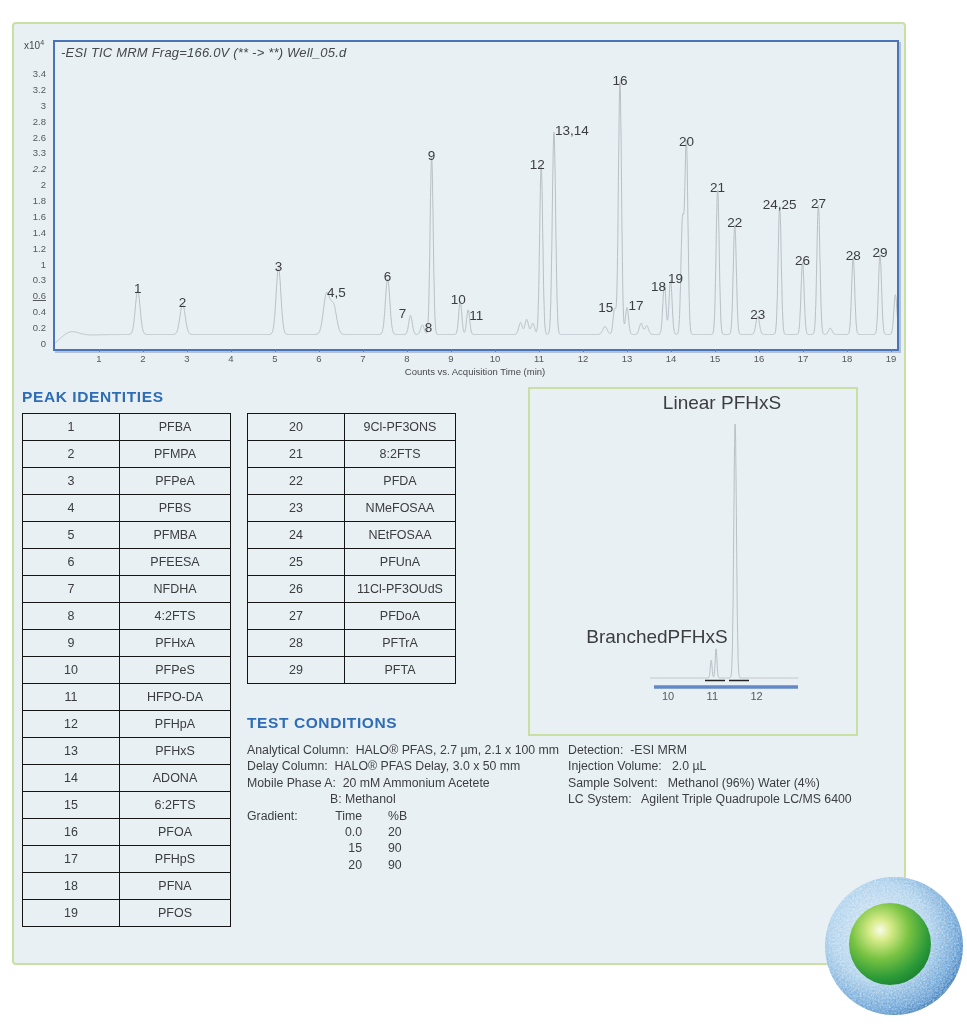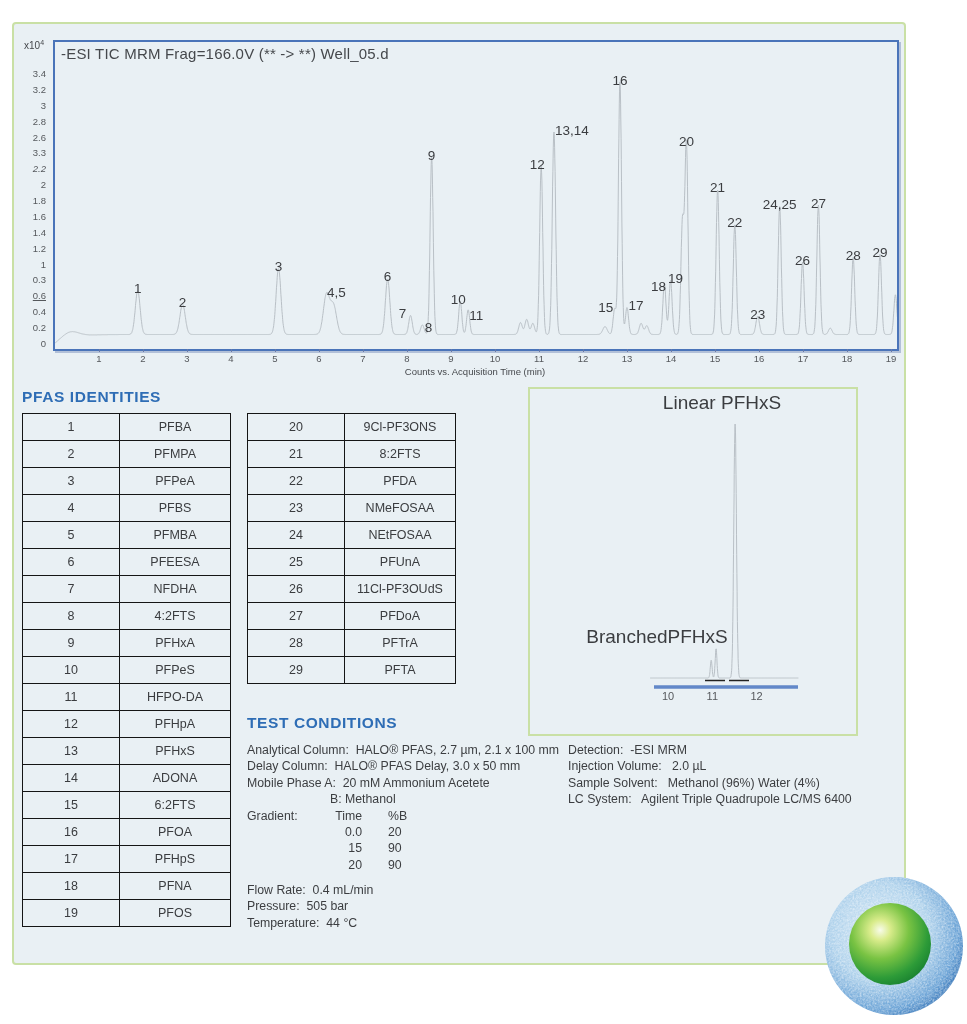--- a/index.html
+++ b/index.html
@@ -3,21 +3,21 @@
 <meta charset="utf-8">
 <style>
   html,body{margin:0;padding:0;background:#ffffff;font-family:"Liberation Sans",sans-serif;}
   #canvas{position:relative;width:967px;height:1024px;background:#ffffff;overflow:hidden;}
   .page{position:absolute;left:12px;top:22px;width:890px;height:939px;
         background:var(--pagebg,#e9f0f4);border:2px solid var(--pageborder,#c9e0a5);border-radius:4px;}
   
   .plot-panel{position:absolute;left:53px;top:40px;width:842px;height:307px;
         border:2px solid var(--panelborder,#4a74b9);box-shadow:2px 2px 0 rgba(76,104,164,.35);
         background:#e9f0f4;}
-  .plot-title{position:absolute;left:61px;top:45px;font-size:15px;color:#45484c;letter-spacing:.2px;}
+  .plot-title{position:absolute;left:61px;top:45px;font-size:13px;color:#45484c;letter-spacing:.2px;font-style:italic;}
   .ylab{position:absolute;left:24px;top:39px;font-size:10px;color:#45484c;}
   .ylab sup{font-size:7px;}
   .ytick{position:absolute;width:24px;text-align:right;font-size:9.5px;color:#55585c;}
   .xtick{position:absolute;width:24px;text-align:center;font-size:9.5px;color:#55585c;top:353px;}
   .xtickmark{position:absolute;width:1px;height:3px;background:#6b7ba8;top:349px;}
   .xcaption{position:absolute;left:53px;top:366px;width:844px;text-align:center;font-size:9.5px;color:#45484c;}
   .peaklabel{position:absolute;transform:translateX(-50%);font-size:13.5px;color:#3b3d40;white-space:nowrap;}
   svg{display:block;}
   
   .heading{position:absolute;color:var(--accent,#2e6db5);font-size:15.5px;letter-spacing:.6px;font-weight:bold;}
@@ -137,21 +137,21 @@
       <div class="peaklabel" style="left: 717.64px; top: 180.492px;">21</div>
       <div class="peaklabel" style="left: 734.8px; top: 215.428px;">22</div>
       <div class="peaklabel" style="left: 757.68px; top: 306.738px;">23</div>
       <div class="peaklabel" style="left: 779.68px; top: 197.166px; text-align: center;">24,25</div>
       <div class="peaklabel" style="left: 802.56px; top: 252.746px;">26</div>
       <div class="peaklabel" style="left: 818.4px; top: 195.578px;">27</div>
       <div class="peaklabel" style="left: 853.16px; top: 247.982px;">28</div>
       <div class="peaklabel" style="left: 880px; top: 244.806px;">29</div>
     </div>
 
-  <div class="heading" style="left:22px;top:388px;">PFAS IDENTITIES</div>
+  <div class="heading" style="left:22px;top:388px;">PEAK IDENTITIES</div>
   <table class="peaks" style="left:22px;top:413px;">
       <tbody id="tbl-left">
         <tr>
           <td class="numcol">1</td>
           <td class="namecol">PFBA</td>
         </tr>
         <tr>
           <td class="numcol">2</td>
           <td class="namecol">PFMPA</td>
         </tr>
@@ -265,21 +265,20 @@
         </tr>
         <tr>
           <td class="numcol">29</td>
           <td class="namecol">PFTA</td>
         </tr>
       </tbody>
     </table>
 
   <div class="heading" style="left:247px;top:714px;">TEST CONDITIONS</div>
   <div class="cond" style="left:247px;top:742px;" id="cond-left"><div class="">Analytical Column:  HALO® PFAS, 2.7 µm, 2.1 x 100 mm</div><div class="">Delay Column:  HALO® PFAS Delay, 3.0 x 50 mm</div><div class="">Mobile Phase A:  20 mM Ammonium Acetete</div><div class="indent">B: Methanol</div><div class=""><span class="grad-label">Gradient:</span><span class="gt">Time</span><span class="gb">%B</span></div><div class=""><span class="grad-label"></span><span class="gt">0.0</span><span class="gb">20</span></div><div class=""><span class="grad-label"></span><span class="gt">15</span><span class="gb">90</span></div><div class=""><span class="grad-label"></span><span class="gt">20</span><span class="gb">90</span></div></div>
-  <div class="cond" style="left:247px;top:882px;" id="cond-footer"><div class="">Flow Rate:  0.4 mL/min</div><div class="">Pressure:  505 bar</div><div class="">Temperature:  44 °C</div></div>
   <div class="cond" style="left:568px;top:742px;" id="cond-right"><div class="">Detection:  -ESI MRM</div><div class="">Injection Volume:   2.0 µL</div><div class="">Sample Solvent:   Methanol (96%) Water (4%)</div><div class="">LC System:   Agilent Triple Quadrupole LC/MS 6400</div></div>
 
   <div class="inset-box">
     <svg id="inset-svg" width="322" height="341" viewBox="0 0 322 341">
         <path d="M120.1,289.0L120.2,289.0L120.4,289.0L120.6,289.0L120.8,289.0L121.0,289.0L121.1,289.0L121.3,289.0L121.5,289.0L121.7,289.0L121.8,289.0L122.0,289.0L122.2,289.0L122.4,289.0L122.5,289.0L122.7,289.0L122.9,289.0L123.1,289.0L123.3,289.0L123.4,289.0L123.6,289.0L123.8,289.0L124.0,289.0L124.1,289.0L124.3,289.0L124.5,289.0L124.7,289.0L124.8,289.0L125.0,289.0L125.2,289.0L125.4,289.0L125.6,289.0L125.7,289.0L125.9,289.0L126.1,289.0L126.3,289.0L126.4,289.0L126.6,289.0L126.8,289.0L127.0,289.0L127.2,289.0L127.3,289.0L127.5,289.0L127.7,289.0L127.9,289.0L128.0,289.0L128.2,289.0L128.4,289.0L128.6,289.0L128.7,289.0L128.9,289.0L129.1,289.0L129.3,289.0L129.5,289.0L129.6,289.0L129.8,289.0L130.0,289.0L130.2,289.0L130.3,289.0L130.5,289.0L130.7,289.0L130.9,289.0L131.1,289.0L131.2,289.0L131.4,289.0L131.6,289.0L131.8,289.0L131.9,289.0L132.1,289.0L132.3,289.0L132.5,289.0L132.6,289.0L132.8,289.0L133.0,289.0L133.2,289.0L133.4,289.0L133.5,289.0L133.7,289.0L133.9,289.0L134.1,289.0L134.2,289.0L134.4,289.0L134.6,289.0L134.8,289.0L134.9,289.0L135.1,289.0L135.3,289.0L135.5,289.0L135.7,289.0L135.8,289.0L136.0,289.0L136.2,289.0L136.4,289.0L136.5,289.0L136.7,289.0L136.9,289.0L137.1,289.0L137.3,289.0L137.4,289.0L137.6,289.0L137.8,289.0L138.0,289.0L138.1,289.0L138.3,289.0L138.5,289.0L138.7,289.0L138.8,289.0L139.0,289.0L139.2,289.0L139.4,289.0L139.6,289.0L139.7,289.0L139.9,289.0L140.1,289.0L140.3,289.0L140.4,289.0L140.6,289.0L140.8,289.0L141.0,289.0L141.2,289.0L141.3,289.0L141.5,289.0L141.7,289.0L141.9,289.0L142.0,289.0L142.2,289.0L142.4,289.0L142.6,289.0L142.7,289.0L142.9,289.0L143.1,289.0L143.3,289.0L143.5,289.0L143.6,289.0L143.8,289.0L144.0,289.0L144.2,289.0L144.3,289.0L144.5,289.0L144.7,289.0L144.9,289.0L145.1,289.0L145.2,289.0L145.4,289.0L145.6,289.0L145.8,289.0L145.9,289.0L146.1,289.0L146.3,289.0L146.5,289.0L146.6,289.0L146.8,289.0L147.0,289.0L147.2,289.0L147.4,289.0L147.5,289.0L147.7,289.0L147.9,289.0L148.1,289.0L148.2,289.0L148.4,289.0L148.6,289.0L148.8,289.0L148.9,289.0L149.1,289.0L149.3,289.0L149.5,289.0L149.7,289.0L149.8,289.0L150.0,289.0L150.2,289.0L150.4,289.0L150.5,289.0L150.7,289.0L150.9,289.0L151.1,289.0L151.3,289.0L151.4,289.0L151.6,289.0L151.8,289.0L152.0,289.0L152.1,289.0L152.3,289.0L152.5,289.0L152.7,289.0L152.8,289.0L153.0,289.0L153.2,289.0L153.4,289.0L153.6,289.0L153.7,289.0L153.9,289.0L154.1,289.0L154.3,289.0L154.4,289.0L154.6,289.0L154.8,289.0L155.0,289.0L155.2,289.0L155.3,289.0L155.5,289.0L155.7,289.0L155.9,289.0L156.0,289.0L156.2,289.0L156.4,289.0L156.6,289.0L156.7,289.0L156.9,289.0L157.1,289.0L157.3,289.0L157.5,289.0L157.6,289.0L157.8,289.0L158.0,289.0L158.2,289.0L158.3,289.0L158.5,289.0L158.7,289.0L158.9,289.0L159.0,289.0L159.2,289.0L159.4,289.0L159.6,289.0L159.8,289.0L159.9,289.0L160.1,289.0L160.3,289.0L160.5,289.0L160.6,289.0L160.8,289.0L161.0,289.0L161.2,289.0L161.4,289.0L161.5,289.0L161.7,289.0L161.9,289.0L162.1,289.0L162.2,289.0L162.4,289.0L162.6,289.0L162.8,289.0L162.9,289.0L163.1,289.0L163.3,289.0L163.5,289.0L163.7,289.0L163.8,289.0L164.0,289.0L164.2,289.0L164.4,289.0L164.5,289.0L164.7,289.0L164.9,289.0L165.1,289.0L165.3,289.0L165.4,289.0L165.6,289.0L165.8,289.0L166.0,289.0L166.1,289.0L166.3,289.0L166.5,289.0L166.7,289.0L166.8,289.0L167.0,289.0L167.2,289.0L167.4,289.0L167.6,289.0L167.7,289.0L167.9,289.0L168.1,289.0L168.3,289.0L168.4,289.0L168.6,289.0L168.8,289.0L169.0,289.0L169.1,289.0L169.3,289.0L169.5,289.0L169.7,289.0L169.9,289.0L170.0,289.0L170.2,289.0L170.4,289.0L170.6,289.0L170.7,289.0L170.9,289.0L171.1,289.0L171.3,289.0L171.5,289.0L171.6,289.0L171.8,289.0L172.0,289.0L172.2,289.0L172.3,289.0L172.5,289.0L172.7,289.0L172.9,289.0L173.0,289.0L173.2,289.0L173.4,289.0L173.6,289.0L173.8,289.0L173.9,289.0L174.1,289.0L174.3,289.0L174.5,289.0L174.6,289.0L174.8,289.0L175.0,289.0L175.2,289.0L175.4,289.0L175.5,289.0L175.7,289.0L175.9,289.0L176.1,289.0L176.2,289.0L176.4,289.0L176.6,289.0L176.8,289.0L176.9,289.0L177.1,289.0L177.3,289.0L177.5,289.0L177.7,289.0L177.8,289.0L178.0,289.0L178.2,288.9L178.4,288.9L178.5,288.8L178.7,288.6L178.9,288.4L179.1,288.0L179.2,287.4L179.4,286.6L179.6,285.5L179.8,284.0L180.0,282.3L180.1,280.3L180.3,278.2L180.5,276.1L180.7,274.1L180.8,272.6L181.0,271.6L181.2,271.2L181.4,271.6L181.6,272.6L181.7,274.1L181.9,276.1L182.1,278.2L182.3,280.3L182.4,282.3L182.6,284.0L182.8,285.4L183.0,286.5L183.1,287.3L183.3,287.7L183.5,287.9L183.7,287.9L183.9,287.5L184.0,286.8L184.2,285.7L184.4,284.2L184.6,282.1L184.7,279.5L184.9,276.4L185.1,273.0L185.3,269.5L185.5,266.1L185.6,263.2L185.8,261.1L186.0,259.9L186.2,259.9L186.3,261.1L186.5,263.2L186.7,266.1L186.9,269.5L187.0,273.0L187.2,276.4L187.4,279.5L187.6,282.1L187.8,284.2L187.9,285.8L188.1,286.9L188.3,287.7L188.5,288.2L188.6,288.5L188.8,288.7L189.0,288.9L189.2,288.9L189.4,289.0L189.5,289.0L189.7,289.0L189.9,289.0L190.1,289.0L190.2,289.0L190.4,289.0L190.6,289.0L190.8,289.0L190.9,289.0L191.1,289.0L191.3,289.0L191.5,289.0L191.7,289.0L191.8,289.0L192.0,289.0L192.2,289.0L192.4,289.0L192.5,289.0L192.7,289.0L192.9,289.0L193.1,289.0L193.2,289.0L193.4,289.0L193.6,289.0L193.8,289.0L194.0,289.0L194.1,289.0L194.3,289.0L194.5,289.0L194.7,289.0L194.8,289.0L195.0,289.0L195.2,289.0L195.4,289.0L195.6,289.0L195.7,289.0L195.9,289.0L196.1,289.0L196.3,289.0L196.4,289.0L196.6,289.0L196.8,289.0L197.0,289.0L197.1,289.0L197.3,289.0L197.5,289.0L197.7,289.0L197.9,289.0L198.0,289.0L198.2,289.0L198.4,289.0L198.6,289.0L198.7,289.0L198.9,289.0L199.1,289.0L199.3,289.0L199.5,289.0L199.6,288.9L199.8,288.9L200.0,288.8L200.2,288.7L200.3,288.6L200.5,288.4L200.7,288.0L200.9,287.5L201.0,286.7L201.2,285.5L201.4,283.9L201.6,281.7L201.8,278.7L201.9,274.7L202.1,269.5L202.3,262.9L202.5,254.6L202.6,244.5L202.8,232.4L203.0,218.4L203.2,202.3L203.3,184.6L203.5,165.3L203.7,145.2L203.9,124.7L204.1,104.5L204.2,85.6L204.4,68.7L204.6,54.5L204.8,43.9L204.9,37.2L205.1,35.0L205.3,37.2L205.5,43.9L205.7,54.5L205.8,68.7L206.0,85.6L206.2,104.5L206.4,124.7L206.5,145.2L206.7,165.3L206.9,184.6L207.1,202.3L207.2,218.4L207.4,232.4L207.6,244.5L207.8,254.6L208.0,262.9L208.1,269.5L208.3,274.7L208.5,278.7L208.7,281.7L208.8,283.9L209.0,285.5L209.2,286.7L209.4,287.5L209.6,288.0L209.7,288.4L209.9,288.6L210.1,288.7L210.3,288.8L210.4,288.9L210.6,288.9L210.8,289.0L211.0,289.0L211.1,289.0L211.3,289.0L211.5,289.0L211.7,289.0L211.9,289.0L212.0,289.0L212.2,289.0L212.4,289.0L212.6,289.0L212.7,289.0L212.9,289.0L213.1,289.0L213.3,289.0L213.4,289.0L213.6,289.0L213.8,289.0L214.0,289.0L214.2,289.0L214.3,289.0L214.5,289.0L214.7,289.0L214.9,289.0L215.0,289.0L215.2,289.0L215.4,289.0L215.6,289.0L215.8,289.0L215.9,289.0L216.1,289.0L216.3,289.0L216.5,289.0L216.6,289.0L216.8,289.0L217.0,289.0L217.2,289.0L217.3,289.0L217.5,289.0L217.7,289.0L217.9,289.0L218.1,289.0L218.2,289.0L218.4,289.0L218.6,289.0L218.8,289.0L218.9,289.0L219.1,289.0L219.3,289.0L219.5,289.0L219.7,289.0L219.8,289.0L220.0,289.0L220.2,289.0L220.4,289.0L220.5,289.0L220.7,289.0L220.9,289.0L221.1,289.0L221.2,289.0L221.4,289.0L221.6,289.0L221.8,289.0L222.0,289.0L222.1,289.0L222.3,289.0L222.5,289.0L222.7,289.0L222.8,289.0L223.0,289.0L223.2,289.0L223.4,289.0L223.5,289.0L223.7,289.0L223.9,289.0L224.1,289.0L224.3,289.0L224.4,289.0L224.6,289.0L224.8,289.0L225.0,289.0L225.1,289.0L225.3,289.0L225.5,289.0L225.7,289.0L225.9,289.0L226.0,289.0L226.2,289.0L226.4,289.0L226.6,289.0L226.7,289.0L226.9,289.0L227.1,289.0L227.3,289.0L227.4,289.0L227.6,289.0L227.8,289.0L228.0,289.0L228.2,289.0L228.3,289.0L228.5,289.0L228.7,289.0L228.9,289.0L229.0,289.0L229.2,289.0L229.4,289.0L229.6,289.0L229.8,289.0L229.9,289.0L230.1,289.0L230.3,289.0L230.5,289.0L230.6,289.0L230.8,289.0L231.0,289.0L231.2,289.0L231.3,289.0L231.5,289.0L231.7,289.0L231.9,289.0L232.1,289.0L232.2,289.0L232.4,289.0L232.6,289.0L232.8,289.0L232.9,289.0L233.1,289.0L233.3,289.0L233.5,289.0L233.7,289.0L233.8,289.0L234.0,289.0L234.2,289.0L234.4,289.0L234.5,289.0L234.7,289.0L234.9,289.0L235.1,289.0L235.2,289.0L235.4,289.0L235.6,289.0L235.8,289.0L236.0,289.0L236.1,289.0L236.3,289.0L236.5,289.0L236.7,289.0L236.8,289.0L237.0,289.0L237.2,289.0L237.4,289.0L237.5,289.0L237.7,289.0L237.9,289.0L238.1,289.0L238.3,289.0L238.4,289.0L238.6,289.0L238.8,289.0L239.0,289.0L239.1,289.0L239.3,289.0L239.5,289.0L239.7,289.0L239.9,289.0L240.0,289.0L240.2,289.0L240.4,289.0L240.6,289.0L240.7,289.0L240.9,289.0L241.1,289.0L241.3,289.0L241.4,289.0L241.6,289.0L241.8,289.0L242.0,289.0L242.2,289.0L242.3,289.0L242.5,289.0L242.7,289.0L242.9,289.0L243.0,289.0L243.2,289.0L243.4,289.0L243.6,289.0L243.8,289.0L243.9,289.0L244.1,289.0L244.3,289.0L244.5,289.0L244.6,289.0L244.8,289.0L245.0,289.0L245.2,289.0L245.3,289.0L245.5,289.0L245.7,289.0L245.9,289.0L246.1,289.0L246.2,289.0L246.4,289.0L246.6,289.0L246.8,289.0L246.9,289.0L247.1,289.0L247.3,289.0L247.5,289.0L247.6,289.0L247.8,289.0L248.0,289.0L248.2,289.0L248.4,289.0L248.5,289.0L248.7,289.0L248.9,289.0L249.1,289.0L249.2,289.0L249.4,289.0L249.6,289.0L249.8,289.0L250.0,289.0L250.1,289.0L250.3,289.0L250.5,289.0L250.7,289.0L250.8,289.0L251.0,289.0L251.2,289.0L251.4,289.0L251.5,289.0L251.7,289.0L251.9,289.0L252.1,289.0L252.3,289.0L252.4,289.0L252.6,289.0L252.8,289.0L253.0,289.0L253.1,289.0L253.3,289.0L253.5,289.0L253.7,289.0L253.9,289.0L254.0,289.0L254.2,289.0L254.4,289.0L254.6,289.0L254.7,289.0L254.9,289.0L255.1,289.0L255.3,289.0L255.4,289.0L255.6,289.0L255.8,289.0L256.0,289.0L256.2,289.0L256.3,289.0L256.5,289.0L256.7,289.0L256.9,289.0L257.0,289.0L257.2,289.0L257.4,289.0L257.6,289.0L257.7,289.0L257.9,289.0L258.1,289.0L258.3,289.0L258.5,289.0L258.6,289.0L258.8,289.0L259.0,289.0L259.2,289.0L259.3,289.0L259.5,289.0L259.7,289.0L259.9,289.0L260.1,289.0L260.2,289.0L260.4,289.0L260.6,289.0L260.8,289.0L260.9,289.0L261.1,289.0L261.3,289.0L261.5,289.0L261.6,289.0L261.8,289.0L262.0,289.0L262.2,289.0L262.4,289.0L262.5,289.0L262.7,289.0L262.9,289.0L263.1,289.0L263.2,289.0L263.4,289.0L263.6,289.0L263.8,289.0L264.0,289.0L264.1,289.0L264.3,289.0L264.5,289.0L264.7,289.0L264.8,289.0L265.0,289.0L265.2,289.0L265.4,289.0L265.5,289.0L265.7,289.0L265.9,289.0L266.1,289.0L266.3,289.0L266.4,289.0L266.6,289.0L266.8,289.0L267.0,289.0L267.1,289.0L267.3,289.0L267.5,289.0L267.7,289.0L267.8,289.0L268.0,289.0L268.2,289.0L268.4,289.0" fill="none" stroke="#b9c0c6" stroke-width="1"></path>
         <line x1="175" y1="291.5" x2="195" y2="291.5" stroke="#222" stroke-width="1.5"></line>
         <line x1="199" y1="291.5" x2="219" y2="291.5" stroke="#222" stroke-width="1.5"></line>
         <line x1="124" y1="298" x2="268" y2="298" stroke="#6288c9" stroke-width="3.5"></line>
       </svg>
   </div>

